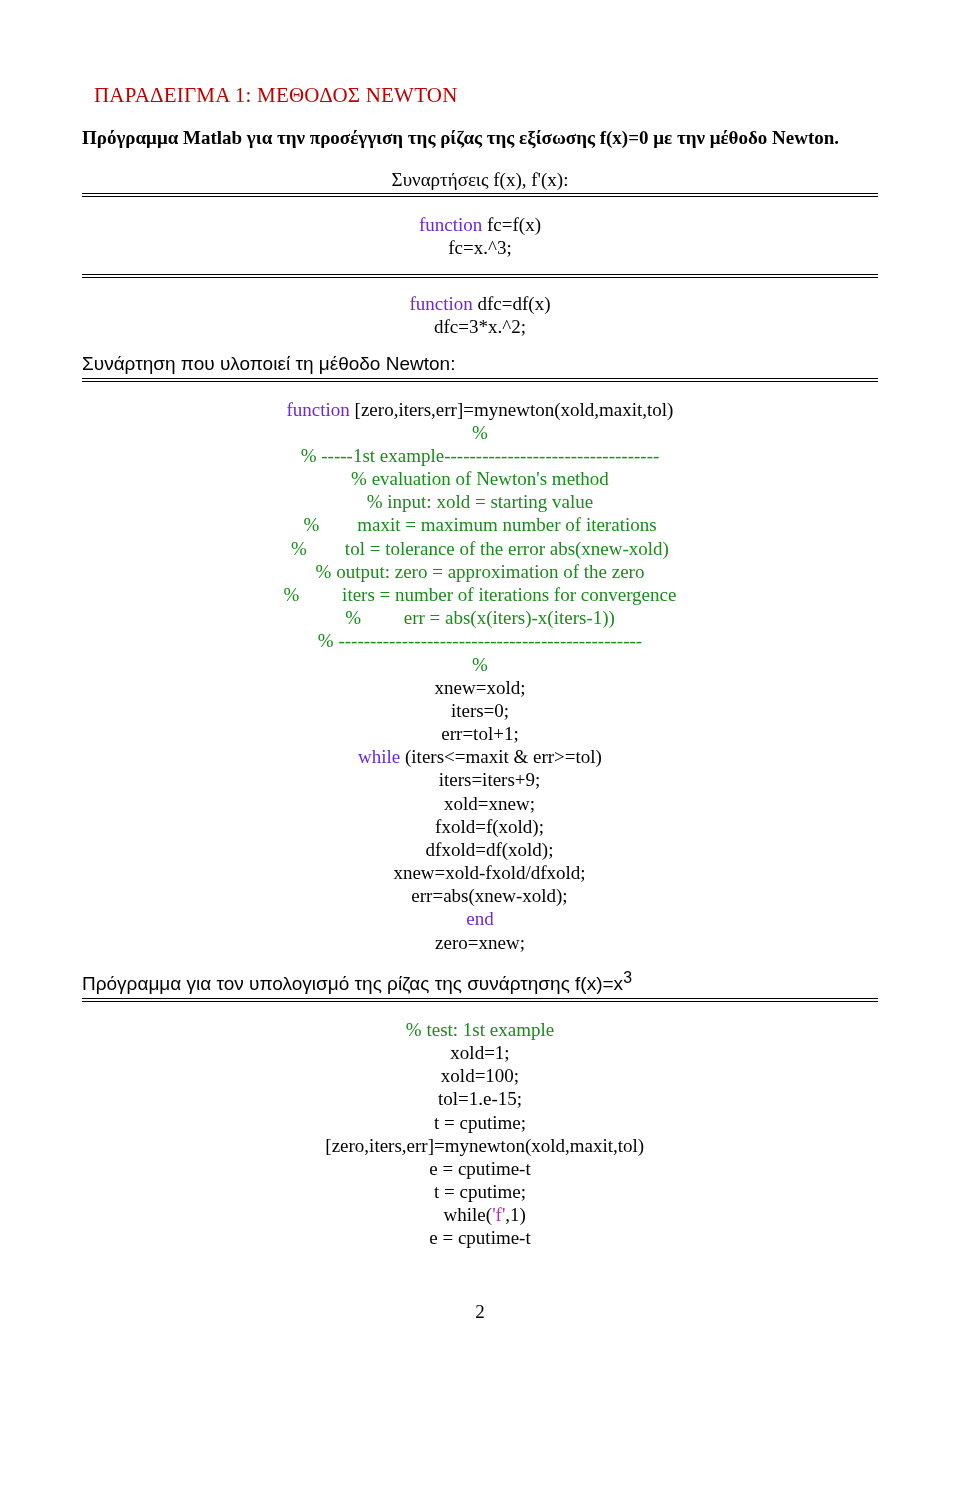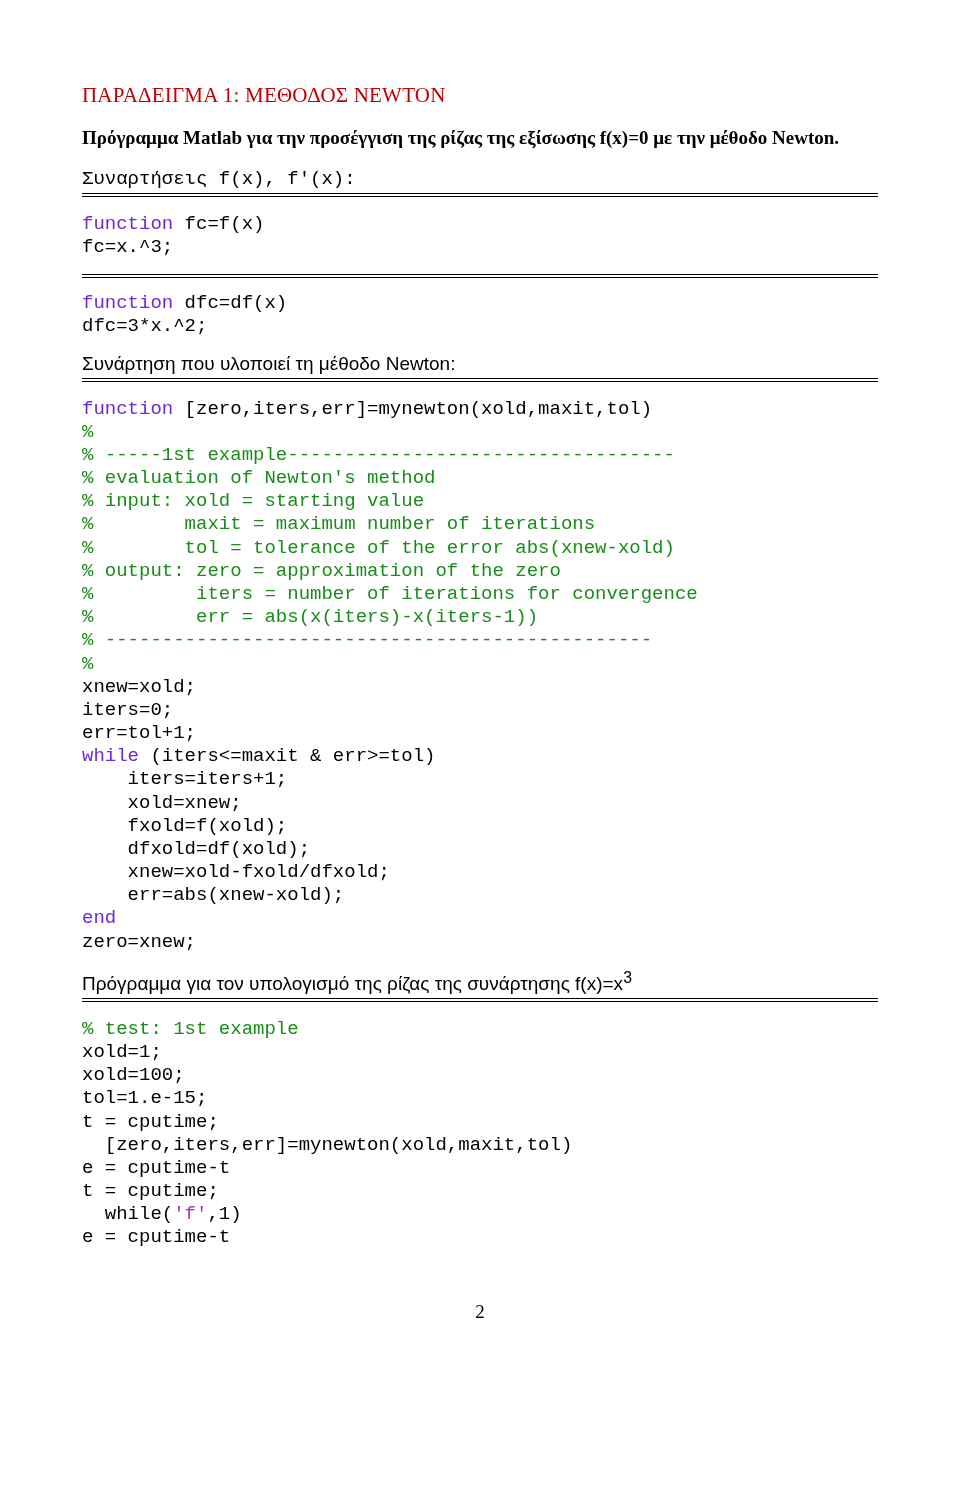--- a/index.html
+++ b/index.html
@@ -12,42 +12,43 @@
     font-family: "Palatino Linotype", "Book Antiqua", Palatino, Georgia, serif;
     background: #fff;
     color: #000;
     font-size: 19px;
     line-height: 1.25;
   }
   .title {
     color: #c00000;
     font-weight: 400;
     font-size: 21px;
-    margin: 0 0 18px 0;
+    margin: 0 0 18px 12px;
     letter-spacing: 0.2px;
     font-family: Liberation Serif, serif;
   }
   .para {
     margin: 0 0 18px 0;
     font-weight: bold;
   }
   .heading-line {
     border-bottom: 1px solid #000;
     padding-bottom: 2px;
     margin-bottom: 2px;
     font-family: Liberation Sans, sans-serif;
   }
   .section-wrap {
     border-bottom: 1px solid #000;
     margin-bottom: 16px;
   }
   .mono {
-    font-family: Liberation Mono, monospace;
+    font-family: Liberation Serif, serif;
     font-size: 19px;
     line-height: 1.22;
+    text-align: center;
   }
   .blue { color: #6d28d9; }
   .green { color: #1a8c1a; }
   .pre {
     white-space: pre;
     margin: 0 0 14px 0;
   }
   .pagenum {
     text-align: center;
     font-size: 19px;
@@ -86,21 +87,21 @@
 <span class="green">%        tol = tolerance of the error abs(xnew-xold)</span>
 <span class="green">% output: zero = approximation of the zero</span>
 <span class="green">%         iters = number of iterations for convergence</span>
 <span class="green">%         err = abs(x(iters)-x(iters-1))</span>
 <span class="green">% ------------------------------------------------</span>
 <span class="green">%</span>
 <span>xnew=xold;</span>
 <span>iters=0;</span>
 <span>err=tol+1;</span>
 <span class="blue">while</span><span> (iters&lt;=maxit &amp; err&gt;=tol)</span>
-<span>    iters=iters+1;</span>
+<span>    iters=iters+9;</span>
 <span>    xold=xnew;</span>
 <span>    fxold=f(xold);</span>
 <span>    dfxold=df(xold);</span>
 <span>    xnew=xold-fxold/dfxold;</span>
 <span>    err=abs(xnew-xold);</span>
 <span class="blue">end</span>
 <span>zero=xnew;</span></div>
 
 <div class="section-wrap">
   <div class="heading-line"><span>Πρόγραμμα για τον υπολογισμό της ρίζας της συνάρτησης f(x)=x</span><sup>3</sup></div>

